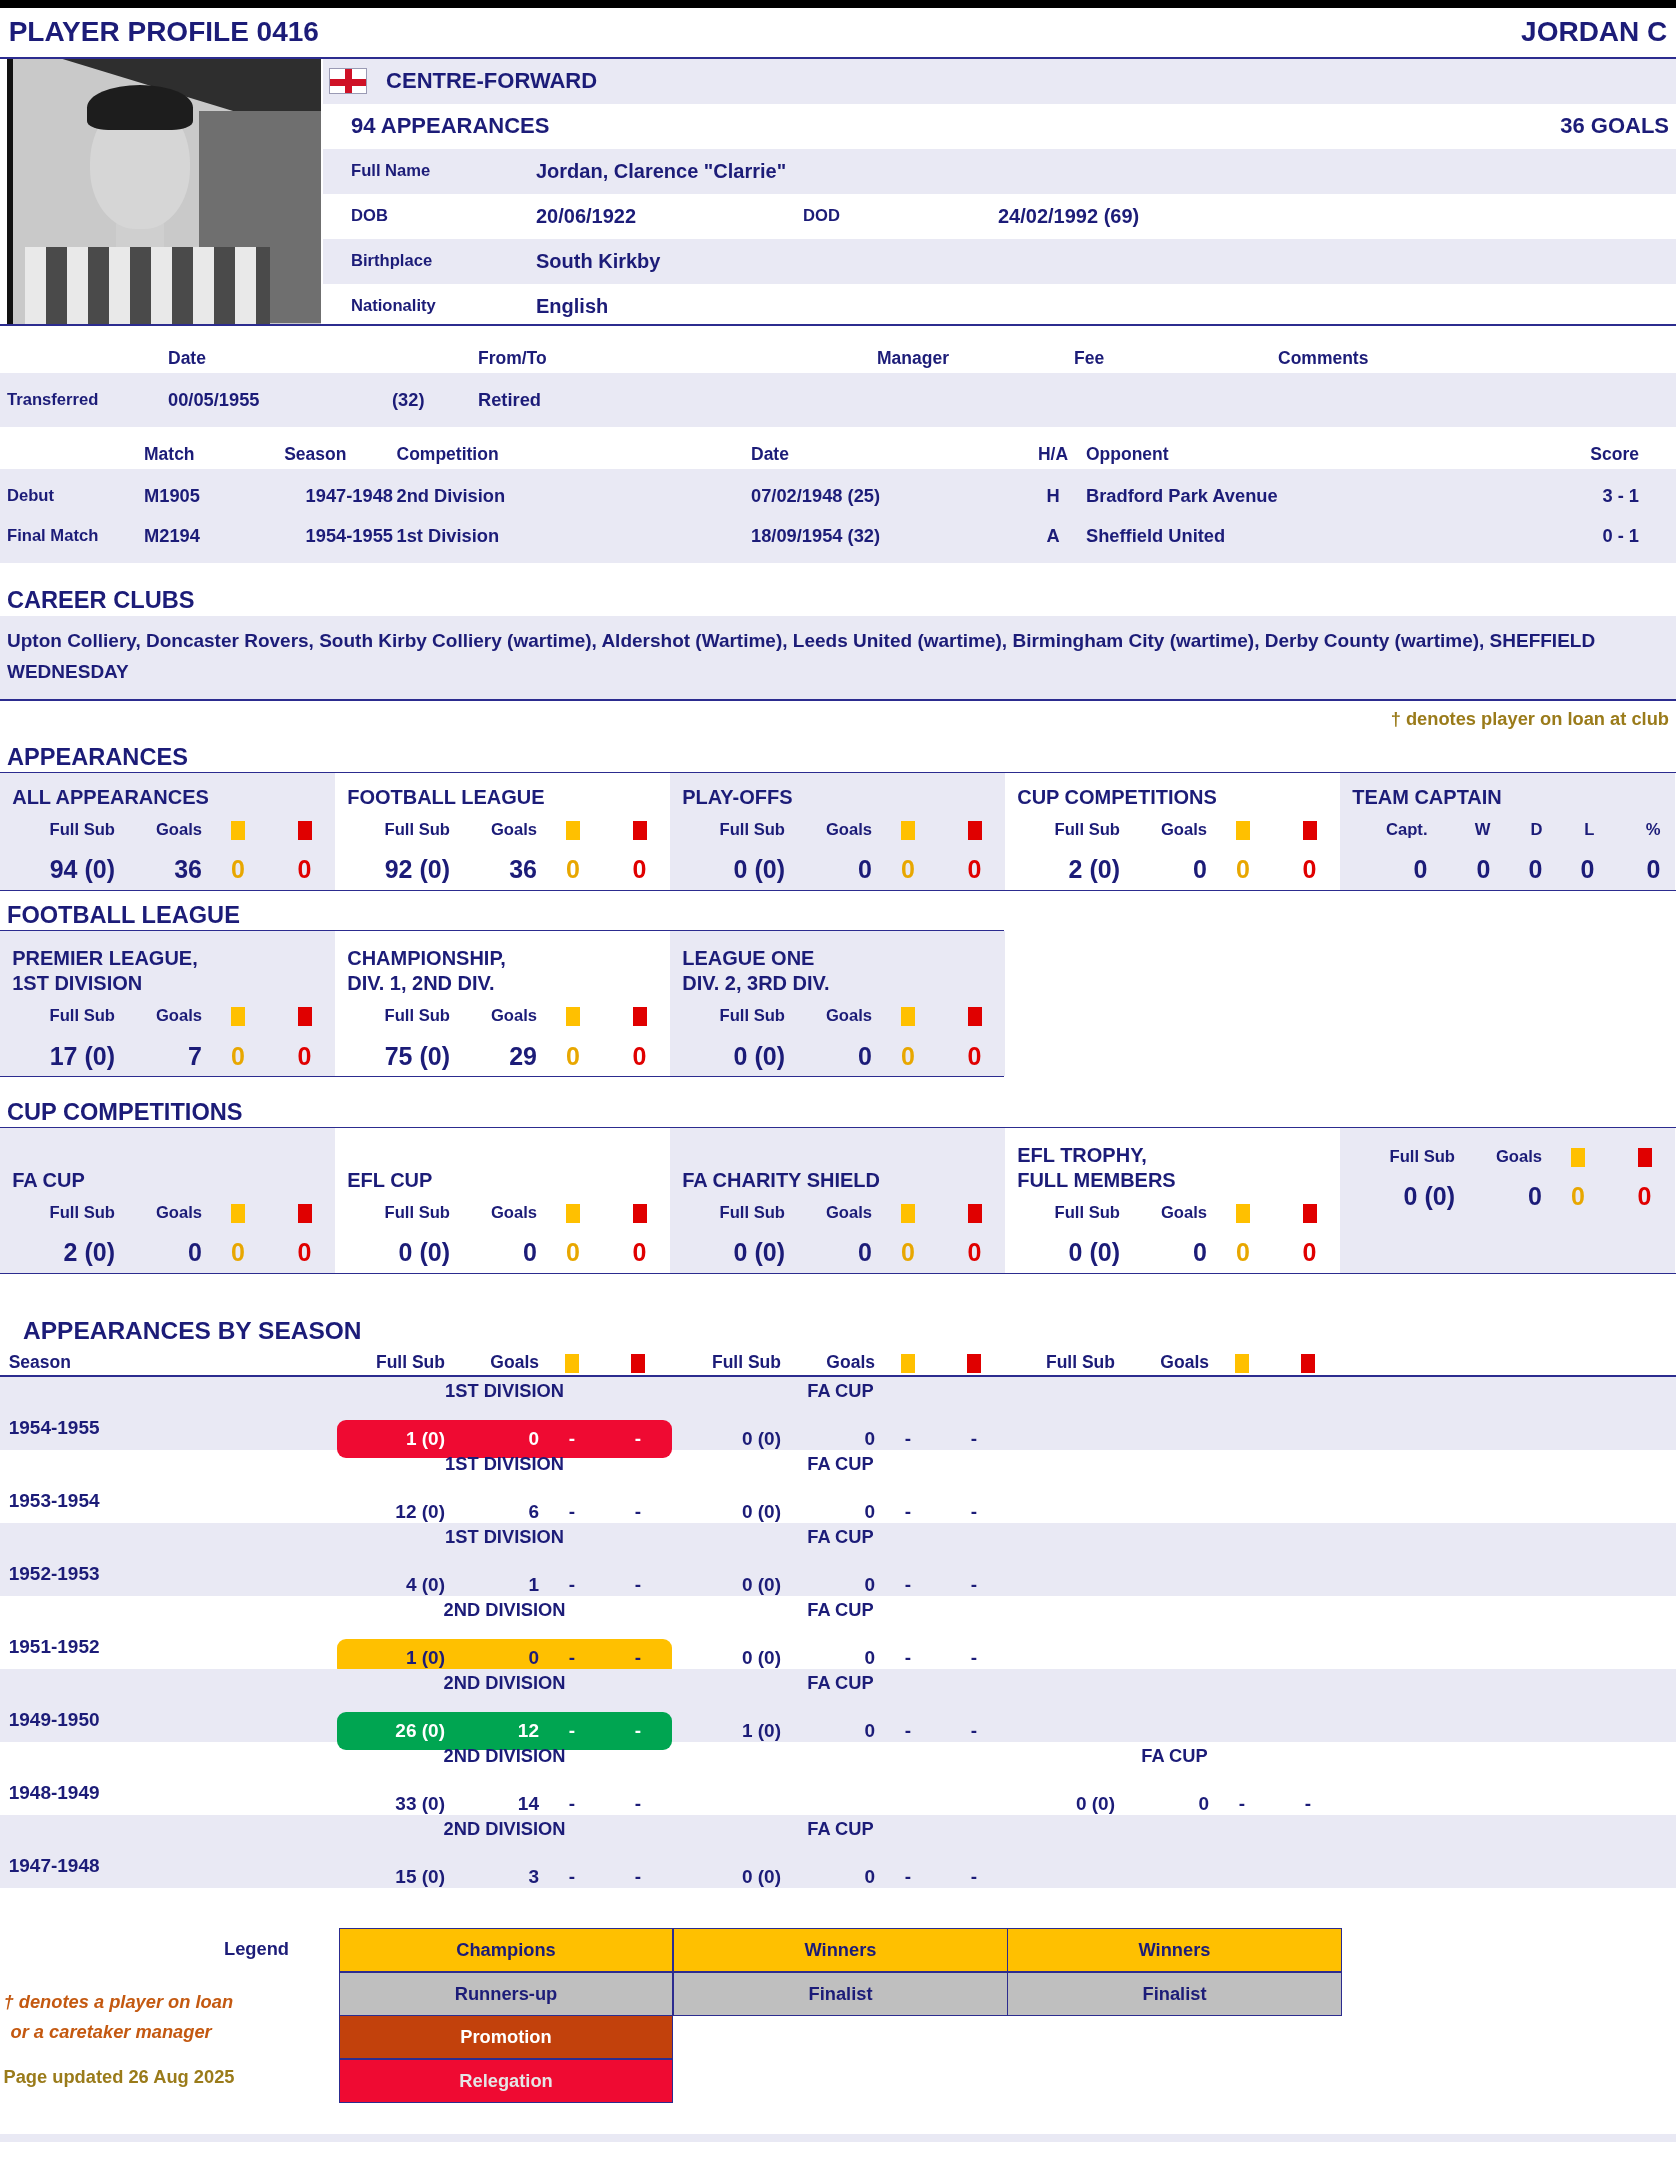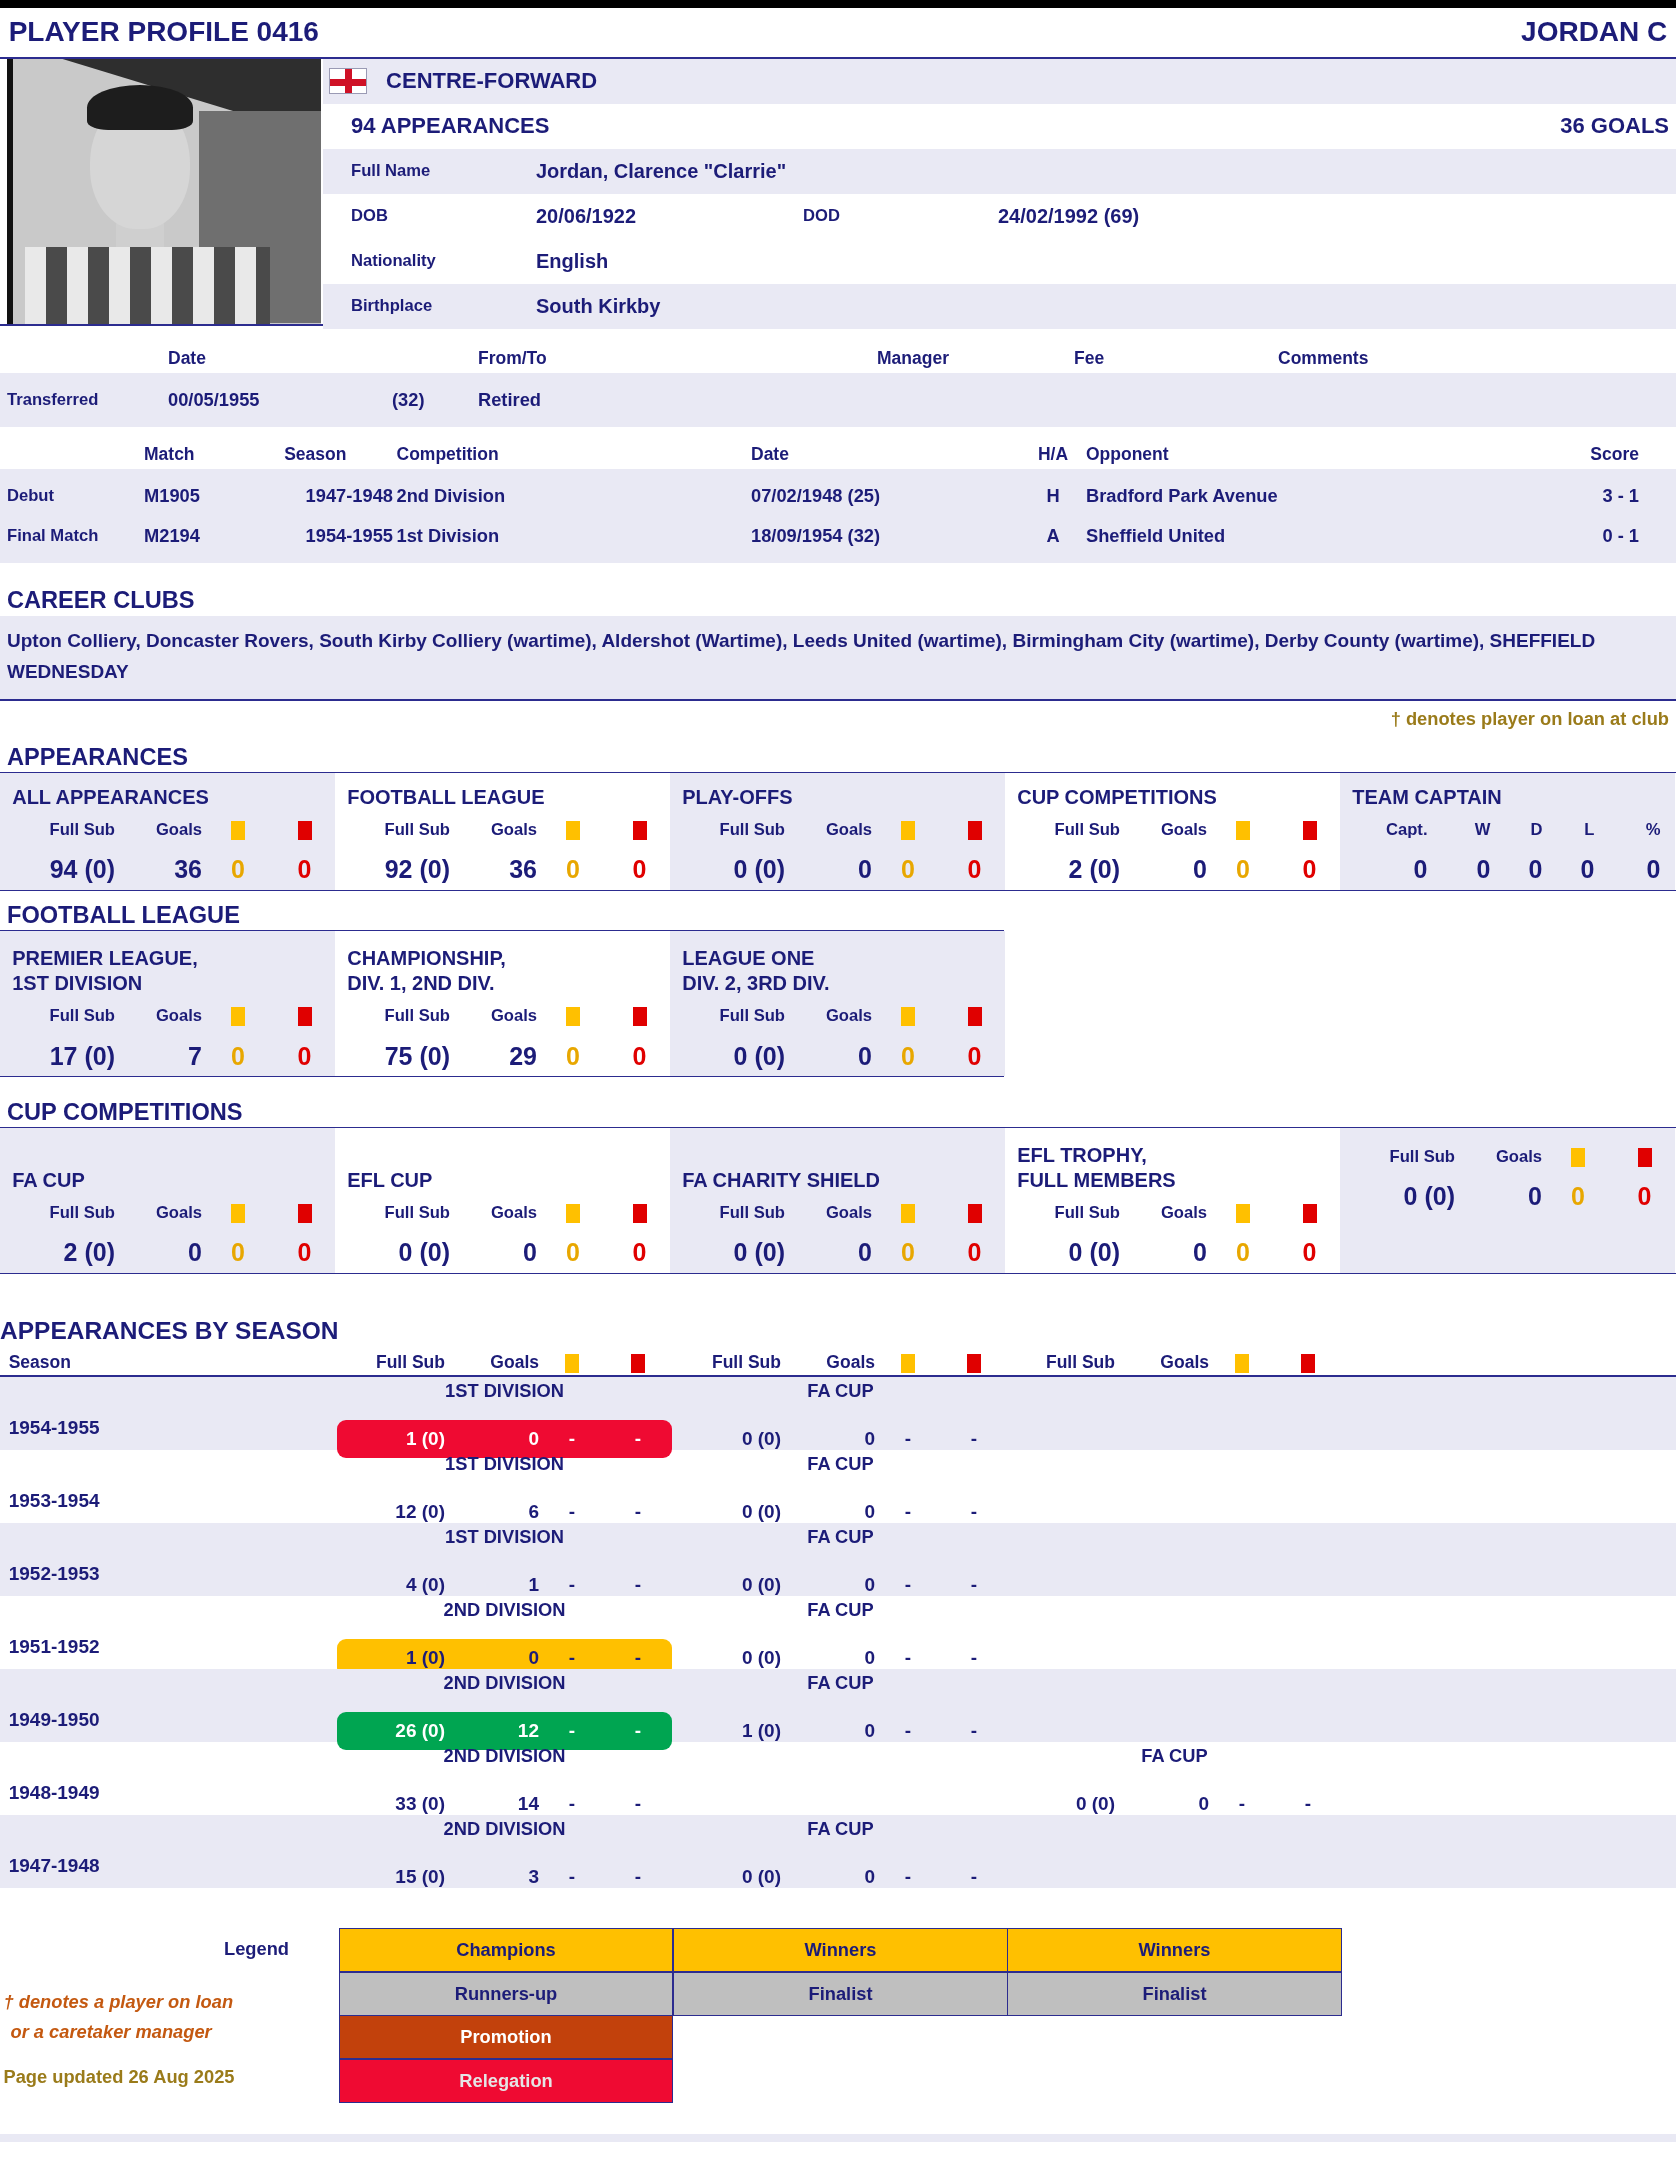--- a/index.html
+++ b/index.html
@@ -80,21 +80,21 @@
   .card { display:inline-block; width:14px; height:19px; vertical-align:middle; }
   .yc { background:#ffc000; }
   .rc { background:#e00000; }
   .yel { color:#e8a700; }
   .red { color:#e00000; }
   .flsec { width:1004px; }
   .capgrid .bh, .capgrid .bv { grid-template-columns:91px 63px 52px 52px 66px; }
   .capgrid .cc { text-align:right; padding-right:3.5px; }
   
   .byseason { margin-top:40px; }
-  .bs-title { font-size:24.5px; padding-left:0; height:35px; display:flex; align-items:center; }
+  .bs-title { font-size:24.5px; padding-left:23px; height:35px; display:flex; align-items:center; }
   .bs-head { position:relative; height:28px; border-bottom:2.6px double #2c2c8f; font-size:17.5px; }
   .bs-head .season-h { position:absolute; left:8.7px; top:3.5px; }
   .sg { position:absolute; top:13px; height:38px; display:grid; grid-template-columns:108px 94px 66px 66px;
     align-items:center; font-size:19px;border-radius:9px; }
   .hg { position:absolute; top:1.7px; height:24.5px; display:grid; grid-template-columns:108px 94px 66px 66px; align-items:center; }
   .g1 { left:337px; width:335px; } .g2 { left:673px; width:335px; } .g3 { left:1007px; width:335px; }
   .srow { position:relative; height:73px; }
   .srow.lav { background:#e9e9f4; }
   .dl { position:absolute; top:3.5px; text-align:center; font-size:18.3px; }
   .dl.p1 { left:337px; width:335px; } .dl.p2 { left:673px; width:335px; } .dl.p3 { left:1007px; width:335px; }
@@ -151,27 +151,27 @@
     <div class="irow lav">
       <span class="lbl">Full Name</span>
       <span>Jordan, Clarence "Clarrie"</span>
     </div>
     <div class="irow">
       <span class="lbl">DOB</span>
       <span class="val">20/06/1922</span>
       <span class="lbl2">DOD</span>
       <span>24/02/1992 (69)</span>
     </div>
+    <div class="irow lav">
+      <span class="lbl">Birthplace</span>
+      <span>South Kirkby</span>
+    </div>
     <div class="irow">
       <span class="lbl">Nationality</span>
       <span>English</span>
-    </div>
-    <div class="irow lav">
-      <span class="lbl">Birthplace</span>
-      <span>South Kirkby</span>
     </div>
   </div>
 </div>
 
 <div class="transfers">
   <div class="thead">
     <span></span>
     <span>Date</span>
     <span></span>
     <span class="c-from">From/To</span>

